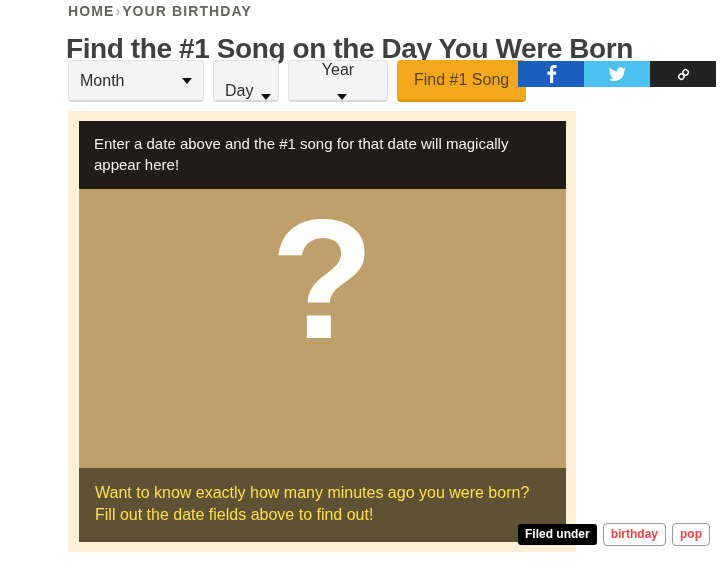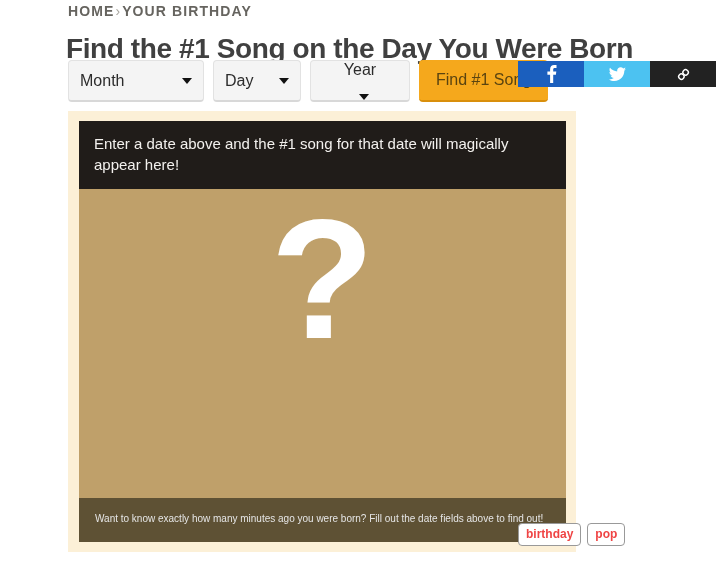--- a/index.html
+++ b/index.html
@@ -65,21 +65,21 @@
     background: #f4f4f4;
     border: 1px solid #e2e2e2;
     border-bottom: 2px solid #d8d8d8;
     border-radius: 4px;
     display: flex;
     align-items: center;
     padding: 0 11px;
     cursor: pointer;
   }
   .select-month { width: 136px; }
-  .select-day   { width: 88px;  }
+  .select-day   { width: 66px; align-items: flex-end;  }
   .select-year  { width = 100px; width: 100px; flex-direction: column; }
   .select-label {
     font-size: 16px;
     color: #2c2c2c;
     flex: 1;
   }
   .caret {
     width: 0;
     height: 0;
     border-left: 5px solid transparent;
@@ -169,22 +169,22 @@
     line-height: 0.78;
     font-weight: bold;
     color: #ffffff;
   }
   .card-footer {
     position: absolute;
     left: 0;
     right: 0;
     bottom: 0;
     background: #5e5134;
-    color: #e5e5e5;
-    font-size: 10px;
+    color: #fde047;
+    font-size: 16px;
     line-height: 1.38;
     padding: 14px 16px 16px 16px;
     box-sizing: border-box;
   }
 
   
   .filed-row {
     position: absolute;
     left: 518px;
     top: 523px;
@@ -277,17 +277,18 @@
         <div class="qmark-wrap">
           <div class="qmark">?</div>
         </div>
       </div>
 
       <div class="card-footer">Want to know exactly how many minutes ago you were born? Fill out the date fields above to find out!</div>
     </div>
   </div>
 
   <div class="filed-row">
+    <span class="filed-label">Filed under</span>
     <span class="tag">birthday</span>
     <span class="tag">pop</span>
   </div>
 
 </div>
 
 </body></html>

